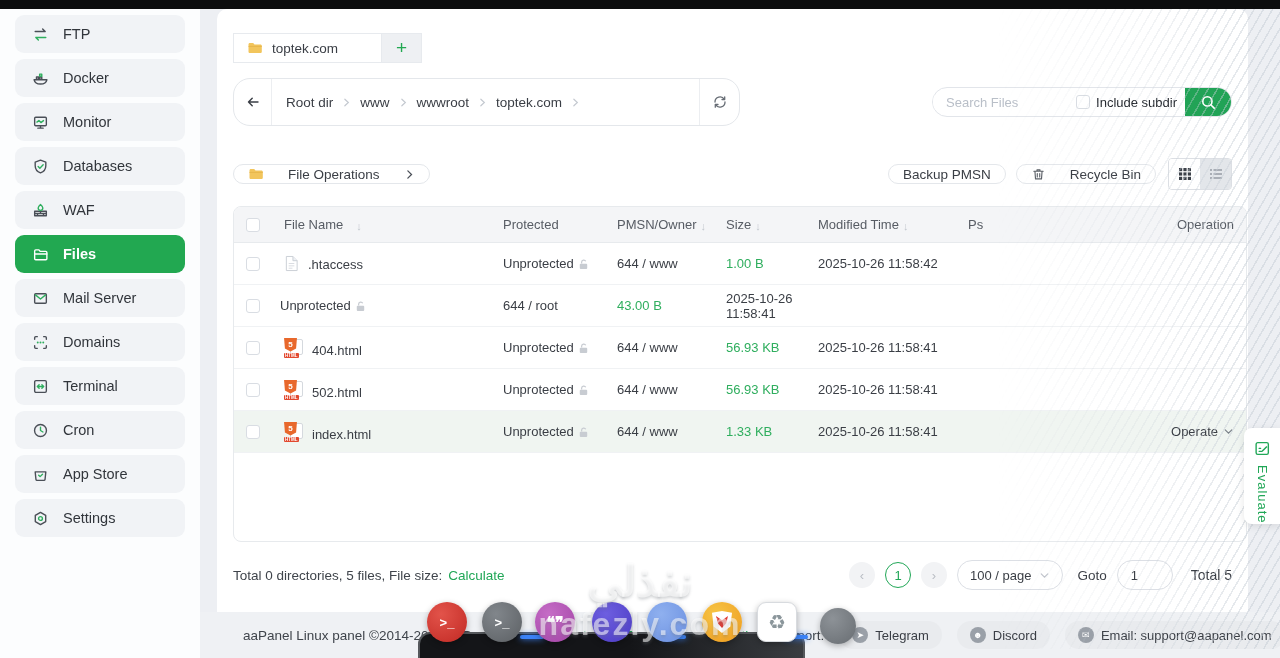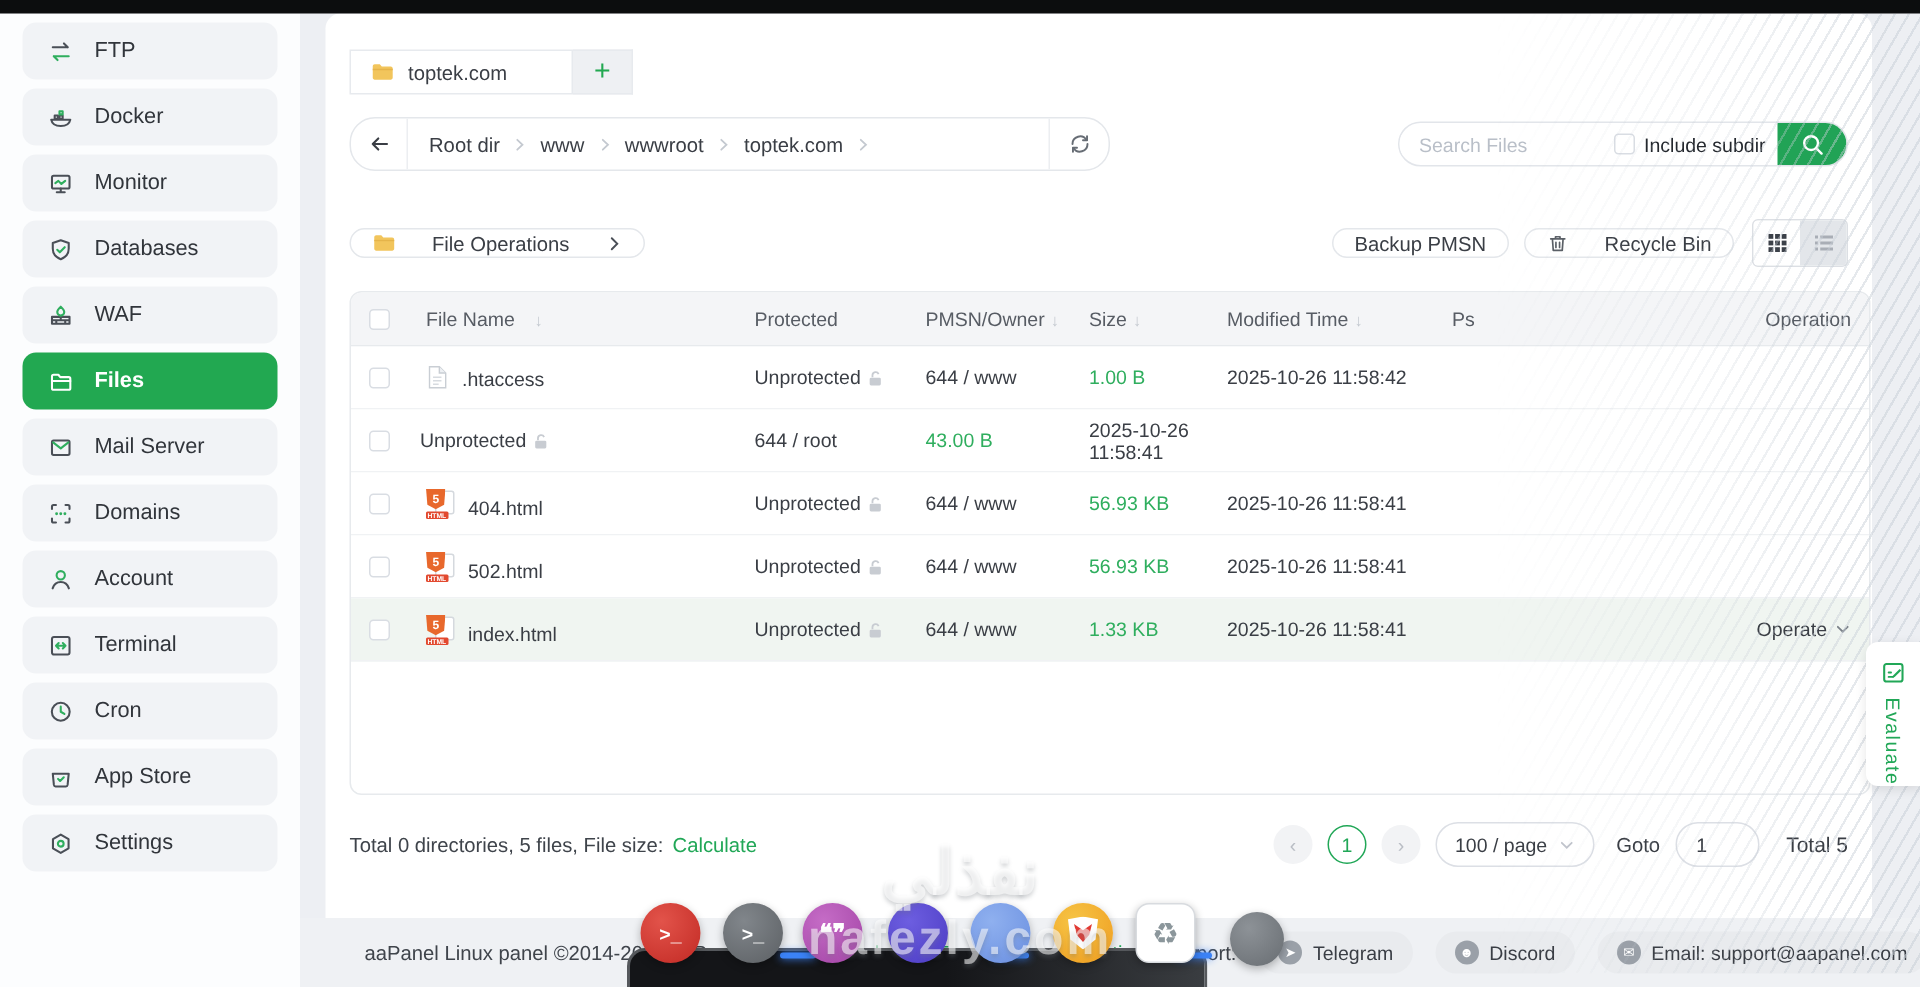--- a/index.html
+++ b/index.html
@@ -21,21 +21,21 @@
   .sw{stroke:#fff;fill:none;stroke-width:1.3;stroke-linecap:round;stroke-linejoin:round}
 
   
   .card{position:absolute;left:217px;top:9px;width:1031px;height:603px;background:#fff;border-radius:10px 10px 0 0;z-index:1}
 
   .tabrow{display:flex;margin:24px 16px 0;height:30px}
   .tab{display:flex;align-items:center;gap:9px;width:149px;padding-left:13px;border:1px solid #e7eaee;background:#fff;font-size:13.5px;color:#3a3e45;cursor:pointer}
   .tab-add{width:40px;border:1px solid #e7eaee;border-left:none;background:#eef0f3;display:flex;align-items:center;justify-content:center;color:#22a851;font-size:19px;cursor:pointer}
 
   .pathrow{display:flex;align-items:center;justify-content:space-between;margin:15px 16px 0}
-  .crumbbar{display:flex;align-items:center;height:36px;width:507px;border:1px solid #e4e7eb;border-radius:17px;background:#fff;overflow:hidden}
+  .crumbbar{display:flex;align-items:center;height:48px;width:507px;border:1px solid #e4e7eb;border-radius:17px;background:#fff;overflow:hidden}
   .backbtn{width:38px;height:100%;display:flex;align-items:center;justify-content:center;border-right:1px solid #eceef1;cursor:pointer}
   .crumbs{flex:1;display:flex;align-items:center;gap:8px;padding-left:14px;font-size:13.5px;color:#3a3e45}
   .crumb{cursor:pointer}
   .csep svg{width:11px;height:11px;display:block}
   .refbtn{width:40px;height:100%;display:flex;align-items:center;justify-content:center;border-left:1px solid #eceef1;cursor:pointer}
 
   .searchbar{display:flex;align-items:center;height:30px;width:300px;border:1px solid #e2e5ea;border-radius:15px;background:#fff;overflow:hidden}
   .searchbar input{border:none;outline:none;flex:1;min-width:0;padding-left:13px;font-size:13px;color:#3a3e45}
   .searchbar input::placeholder{color:#b9bfc8}
   .subdir{display:flex;align-items:center;gap:6px;margin-right:8px;cursor:pointer}
@@ -186,29 +186,20 @@
             <circle class="sgf" cx="5.4" cy="8" r=".9"></circle>
             <circle class="sgf" cx="8" cy="8" r=".9"></circle>
             <circle class="sgf" cx="10.6" cy="8" r=".9"></circle>
           </svg>
         </span>
       <span class="lbl">Domains</span>
     </div>
     <div class="side-item">
       <span class="sic">
           <svg viewBox="0 0 16 16">
-            <circle class="sg" cx="8" cy="5.2" r="2.6"></circle>
-            <path class="st" d="M2.9 13.4c.8-2.6 2.8-4 5.1-4s4.3 1.4 5.1 4"></path>
-          </svg>
-        </span>
-      <span class="lbl">Account</span>
-    </div>
-    <div class="side-item">
-      <span class="sic">
-          <svg viewBox="0 0 16 16">
             <rect class="st" x="2.5" y="2.5" width="11" height="11" rx="1.2"></rect>
             <path class="sg" d="M5 8h6M9.3 6.3 11 8l-1.7 1.7M6.7 6.3 5 8l1.7 1.7"></path>
           </svg>
         </span>
       <span class="lbl">Terminal</span>
     </div>
     <div class="side-item">
       <span class="sic">
           <svg viewBox="0 0 16 16">
             <circle class="st" cx="8" cy="8" r="5.6"></circle>

